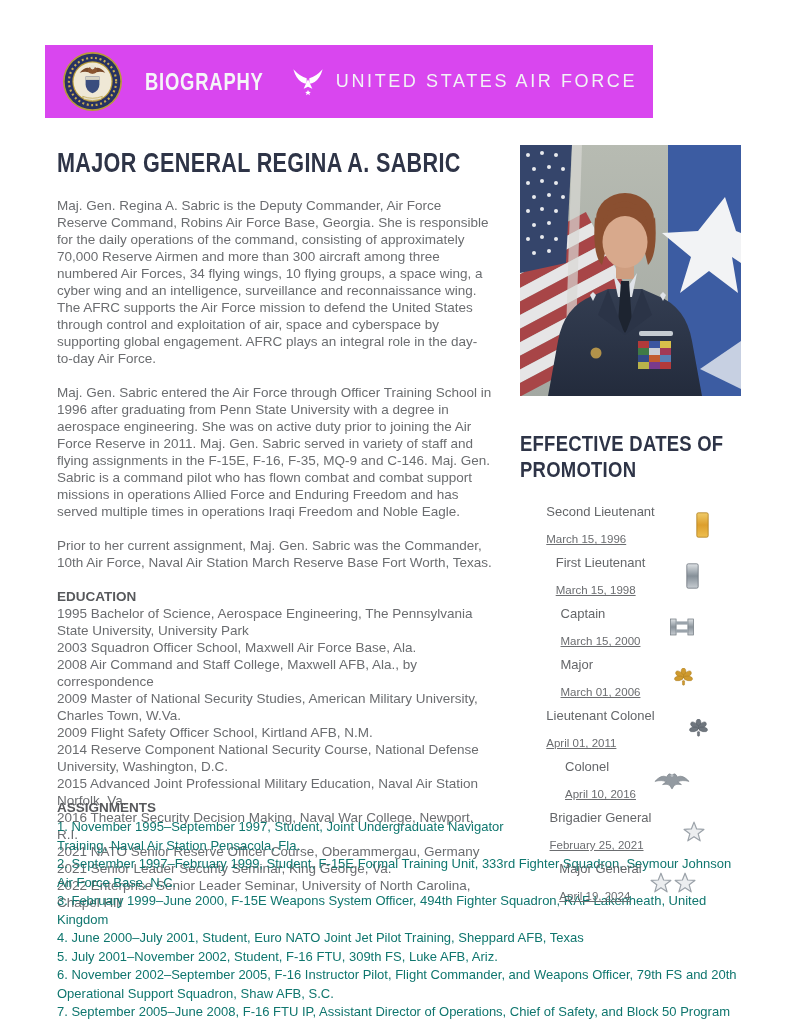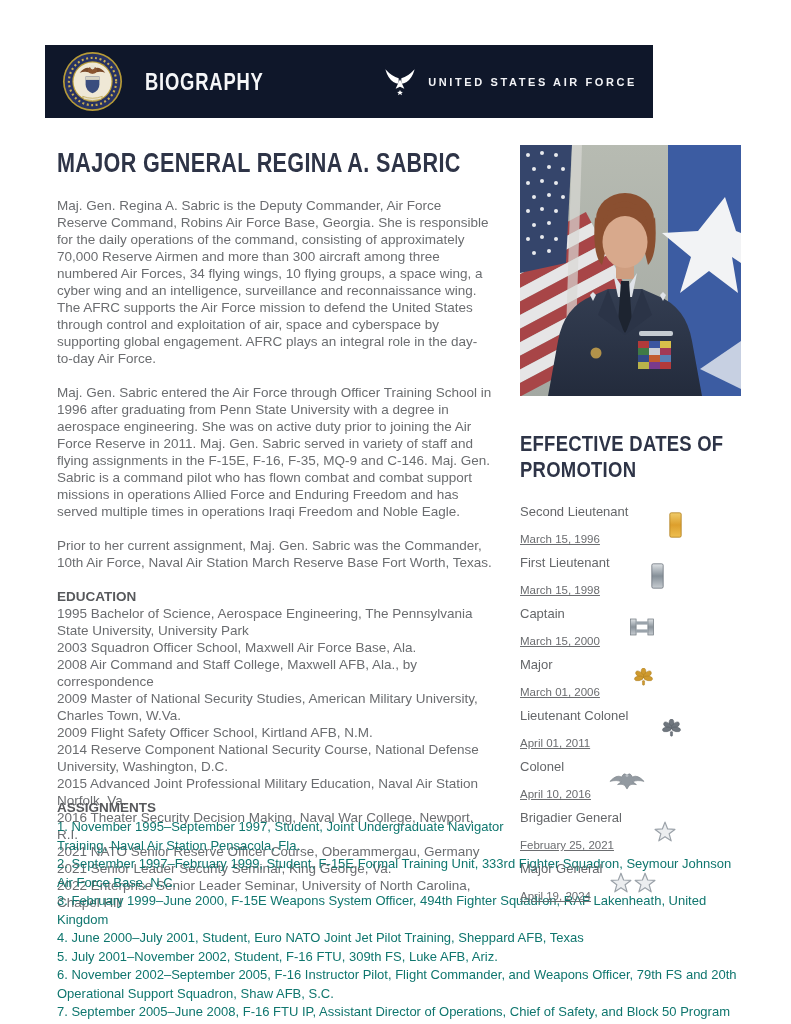--- a/index.html
+++ b/index.html
@@ -5,32 +5,32 @@
   * { margin:0; padding:0; box-sizing:border-box; }
   html,body { background:#ffffff; }
   .page {
     position:relative; width:791px; height:1024px; overflow:hidden;
     background:#ffffff; font-family:"Liberation Sans", sans-serif;
   }
 
   
   .topbar {
     position:absolute; left:45px; top:45px; width:608px; height:73px;
-    background:#0f172a; display:flex; align-items:center;
+    background:#d946ef; display:flex; align-items:center;
   }
   .seal { position:absolute; left:17px; top:6px; width:61px; height:61px; }
   .bio-label {
     position:absolute; left:100px; top:50%; transform:translateY(-50%) scaleX(0.8);
     transform-origin:left center; color:#f5f6f8; font-size:23px; font-weight:600;
     letter-spacing:1px; white-space:nowrap;
   }
   .brand { position:absolute; right:16px; top:50%; transform:translateY(-50%);
     display:flex; align-items:center; gap:12px; }
   .af-symbol { width:32px; height:30px; }
-  .brand-text { color:#f2f3f6; font-size:11px; font-weight:bold;
+  .brand-text { color:#f2f3f6; font-size:18px; font-weight:normal;
     letter-spacing:2.6px; white-space:nowrap; }
 
   
   .left-col { position:absolute; left:57px; top:148px; width:435px; }
   .page-title {
     color:#2e3447; font-size:27px; font-weight:600; letter-spacing:0.4px;
     transform:scaleX(0.8); transform-origin:left center; white-space:nowrap;
     margin-bottom:18px;
   }
   .body-text { color:#6b6d70; font-size:13.5px; line-height:17px; }
@@ -47,21 +47,21 @@
 
   
   .sidebar { position:absolute; left:520px; top:145px; width:221px; }
   .portrait { width:221px; height:251px; display:block; }
   .promo-heading {
     margin-top:35px; color:#2e3447; font-size:22px; font-weight:600;
     line-height:26px; letter-spacing:0.3px; width:262px;
     transform:scaleX(0.84); transform-origin:left top;
   }
   .promo-list { margin-top:21px; }
-  .promo-row { display:flex; justify-content:flex-start; align-items:center;
+  .promo-row { display:flex; justify-content:center; align-items:center;
     margin-bottom:9px; }
   .promo-rank { color:#646669; font-size:13px; line-height:15px; }
   .promo-date { color:#6b6d70; font-size:11.5px; line-height:14px; margin-top:13px;text-decoration:underline; }
   .insignia-box { width:60px; display:flex; justify-content:flex-end;
     align-items:center; padding-right:6px; }
 </style>
 </head>
 <body>
 
 <div class="page">

